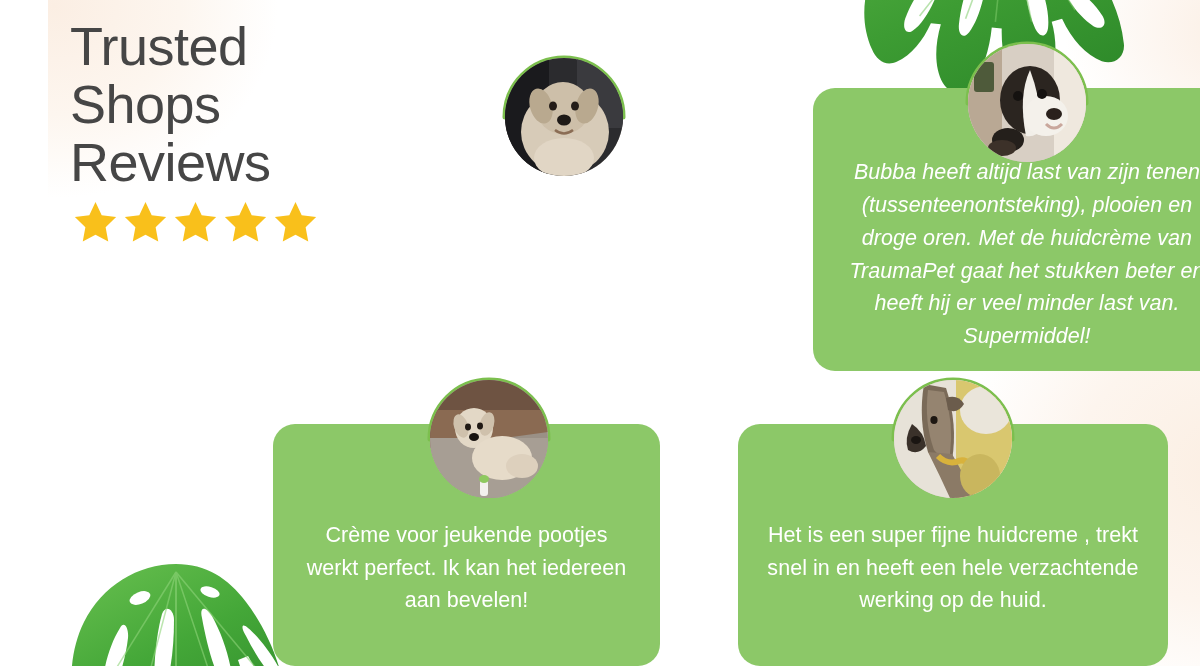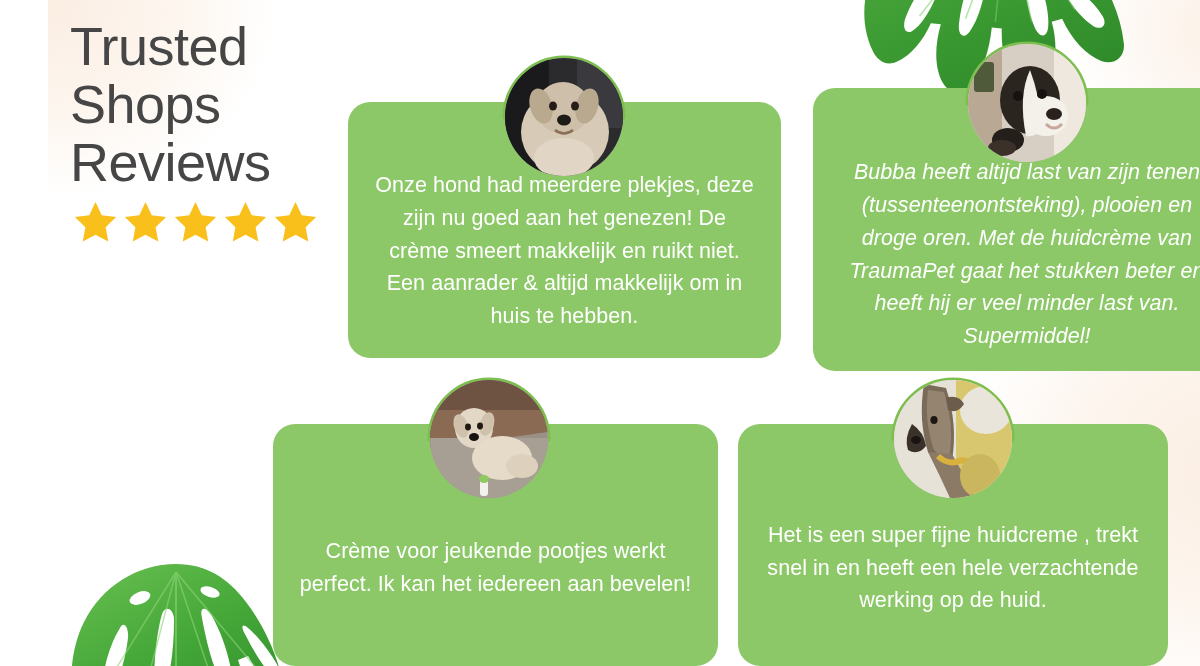--- a/index.html
+++ b/index.html
@@ -68,21 +68,21 @@
     font-size: 21.5px;
     line-height: 1.52;
     text-align: center;
     font-weight: 400;
     letter-spacing: 0.05px;
     width: 100%;
   }
 
   #card-1 { left: 300px; top: 102px; width: 433px; height: 256px; }
   #card-2 { left: 765px; top: 88px;  width: 428px; height: 283px; }
-  #card-3 { left: 225px; top: 424px; width: 445px; height: 242px; }
+  #card-3 { left: 225px; top: 424px; width: 387px; height: 242px; }
   #card-4 { left: 690px; top: 424px; width: 430px; height: 242px; }
 
   #card-1 .card-text { padding-top: 42px; }
   #card-2 .card-text { padding-top: 50px; font-style: italic; }
   #card-3 .card-text { padding-top: 46px; }
   #card-4 .card-text { padding-top: 46px; }
 
   
   .avatar-wrap {
     position: absolute;
@@ -215,23 +215,20 @@
         </svg>
       <svg class="star" viewBox="0 0 24 24">
           <polygon points="12,1.6 15.3,8.6 23,9.6 17.4,15 18.8,22.6 12,19 5.2,22.6 6.6,15 1,9.6 8.7,8.6" fill="#F9C01B"></polygon>
         </svg>
       <svg class="star" viewBox="0 0 24 24">
           <polygon points="12,1.6 15.3,8.6 23,9.6 17.4,15 18.8,22.6 12,19 5.2,22.6 6.6,15 1,9.6 8.7,8.6" fill="#F9C01B"></polygon>
         </svg>
     </div>
   </div>
 
-  <div class="card" id="card-1" style="background:#8CC868">
-    <div class="card-text">Onze hond had meerdere plekjes, deze zijn nu goed aan het genezen! De crème smeert makkelijk en ruikt niet. Een aanrader &amp; altijd makkelijk om in huis te hebben.</div>
-  </div>
 
   <div class="card" id="card-2" style="background:#8CC868">
     <div class="card-text">Bubba heeft altijd last van zijn tenen (tussenteenontsteking), plooien en droge oren. Met de huidcrème van TraumaPet gaat het stukken beter en heeft hij er veel minder last van. Supermiddel!</div>
   </div>
 
   <div class="card" id="card-3" style="background:#8CC868">
     <div class="card-text">Crème voor jeukende pootjes werkt perfect. Ik kan het iedereen aan bevelen!</div>
   </div>
 
   <div class="card" id="card-4" style="background:#8CC868">

